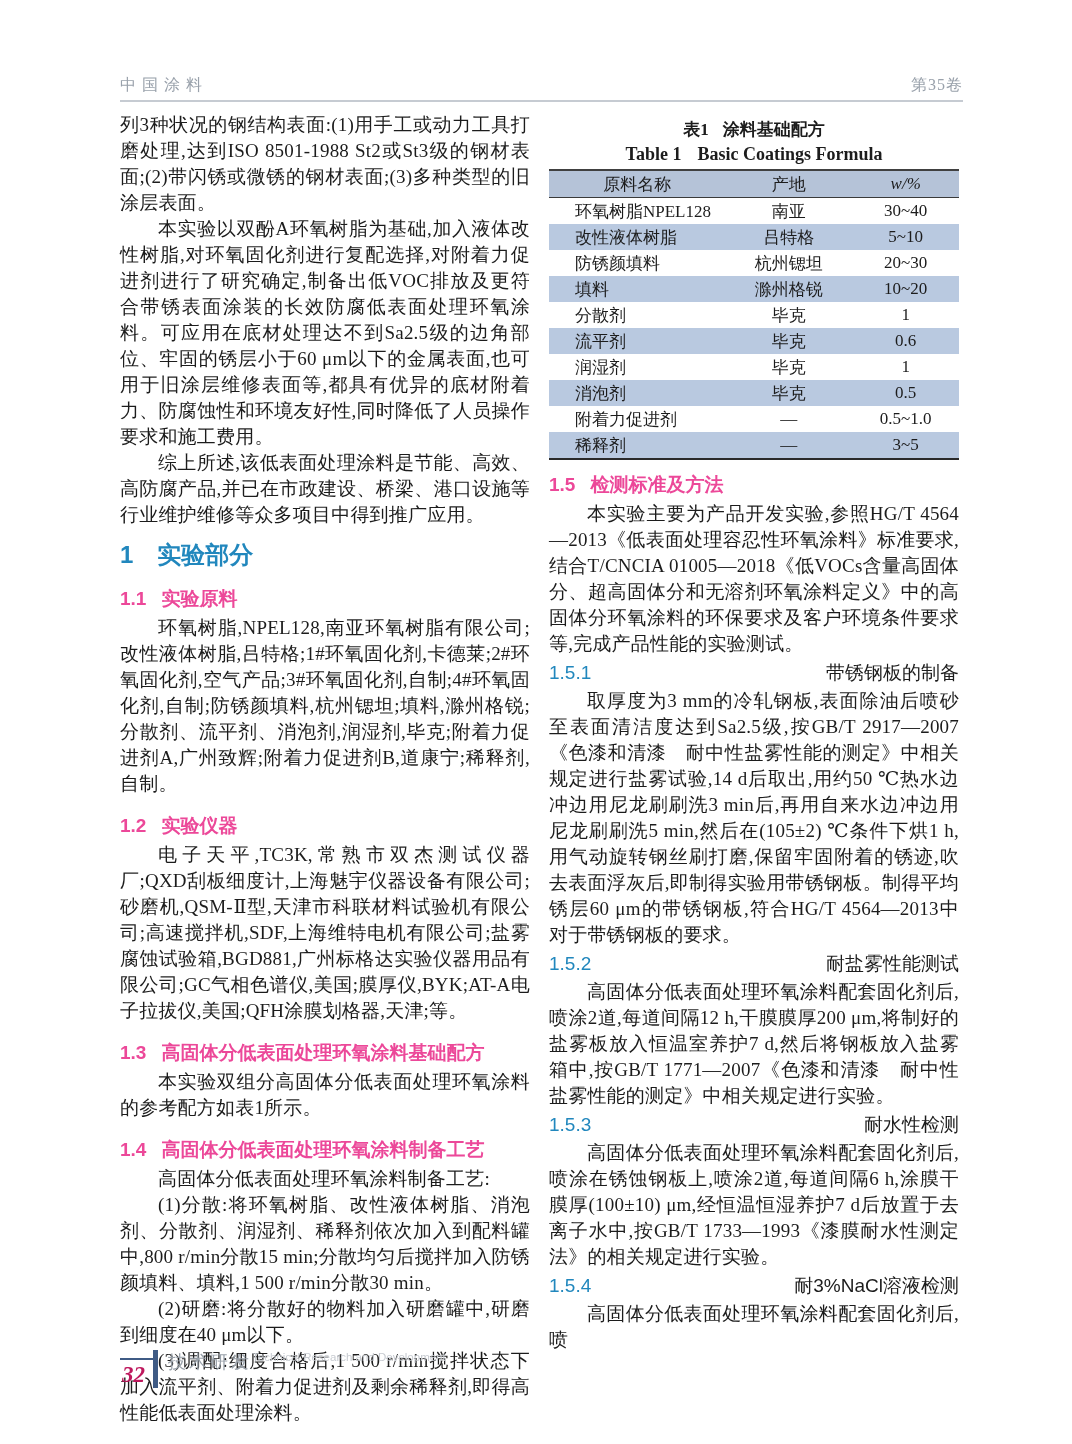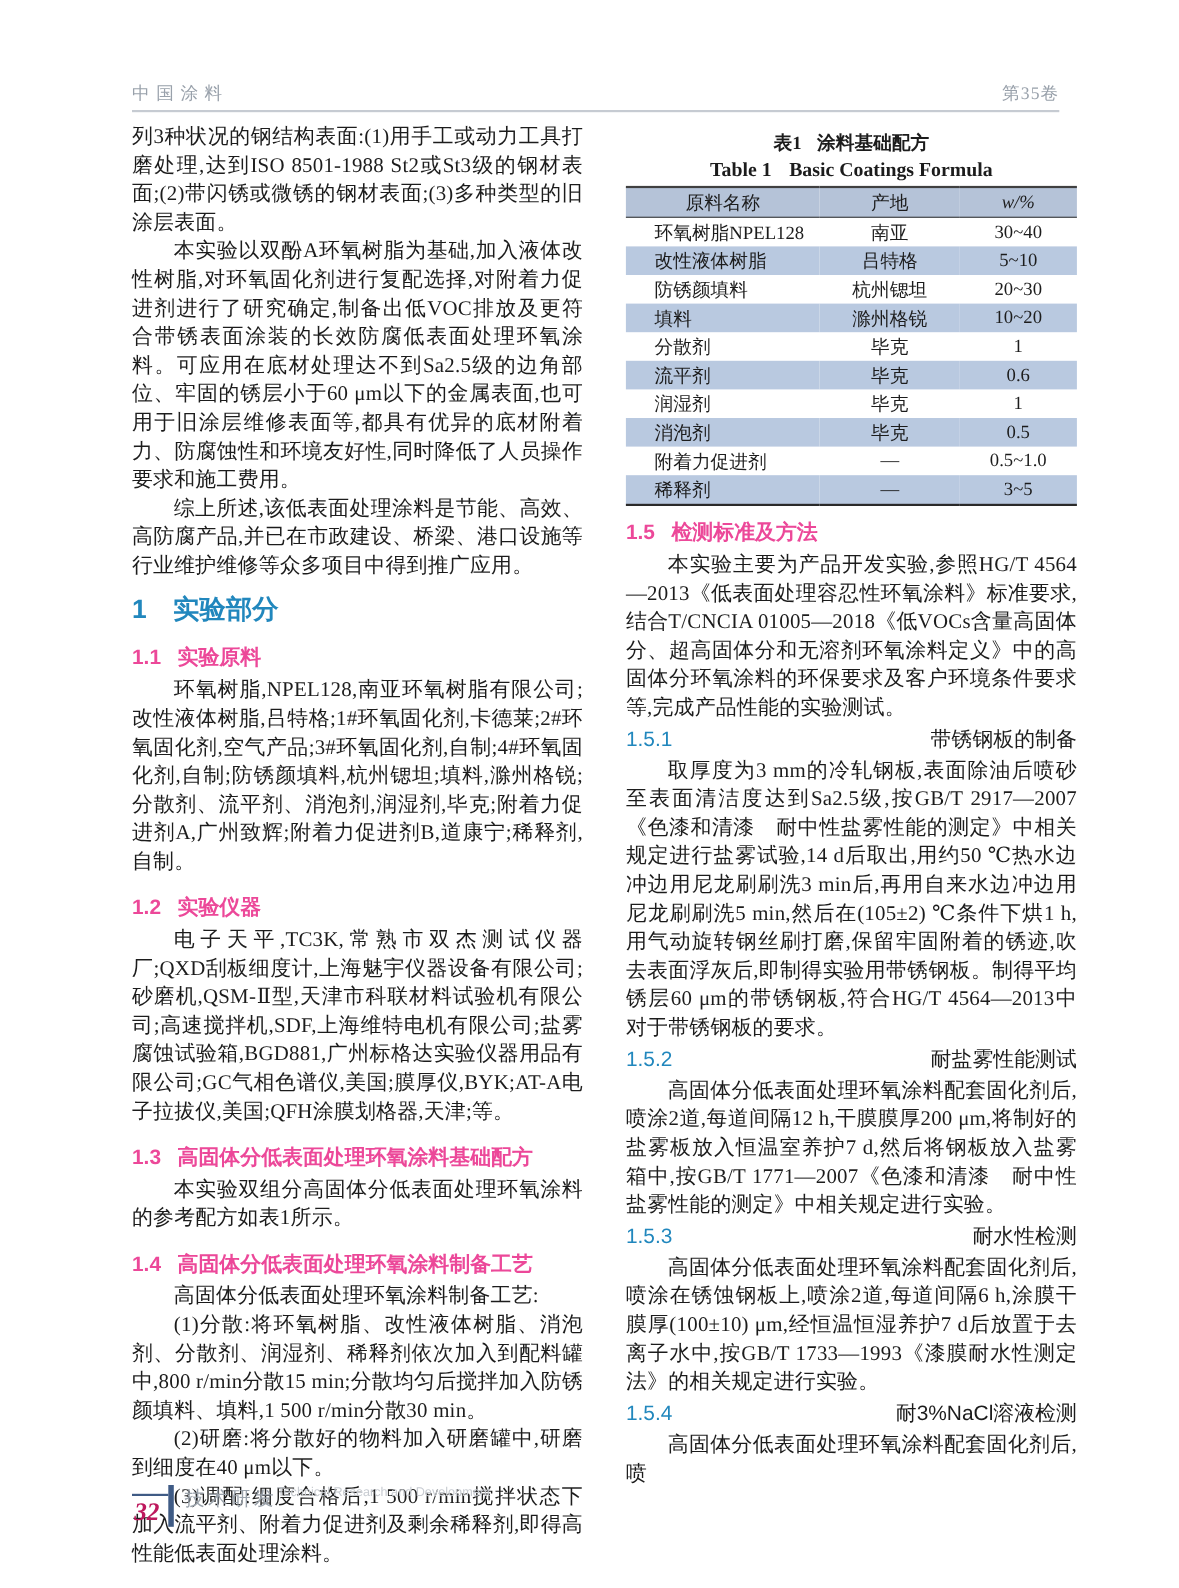--- a/index.html
+++ b/index.html
@@ -17,21 +17,21 @@
     color:#99a1ab; font-size:16px;
     font-family:"Liberation Serif","DejaVu Serif",serif;
     padding-bottom:4px; box-sizing:border-box;
   }
   .running-header .left { letter-spacing:6px; }
   .running-header .right { letter-spacing:1px; }
 
   
   .content {
     position:absolute; left:120px; top:112px; width:843px;
-    display:flex; gap:39px;
+    display:flex; gap:19px;
   }
   .col { width:410px; flex:0 0 410px; }
 
   p.body {
     margin:0; font-size:19px; line-height:26px; text-align:justify;
     letter-spacing:0.2px;
   }
   p.body.indent { text-indent:2em; }
 
   

